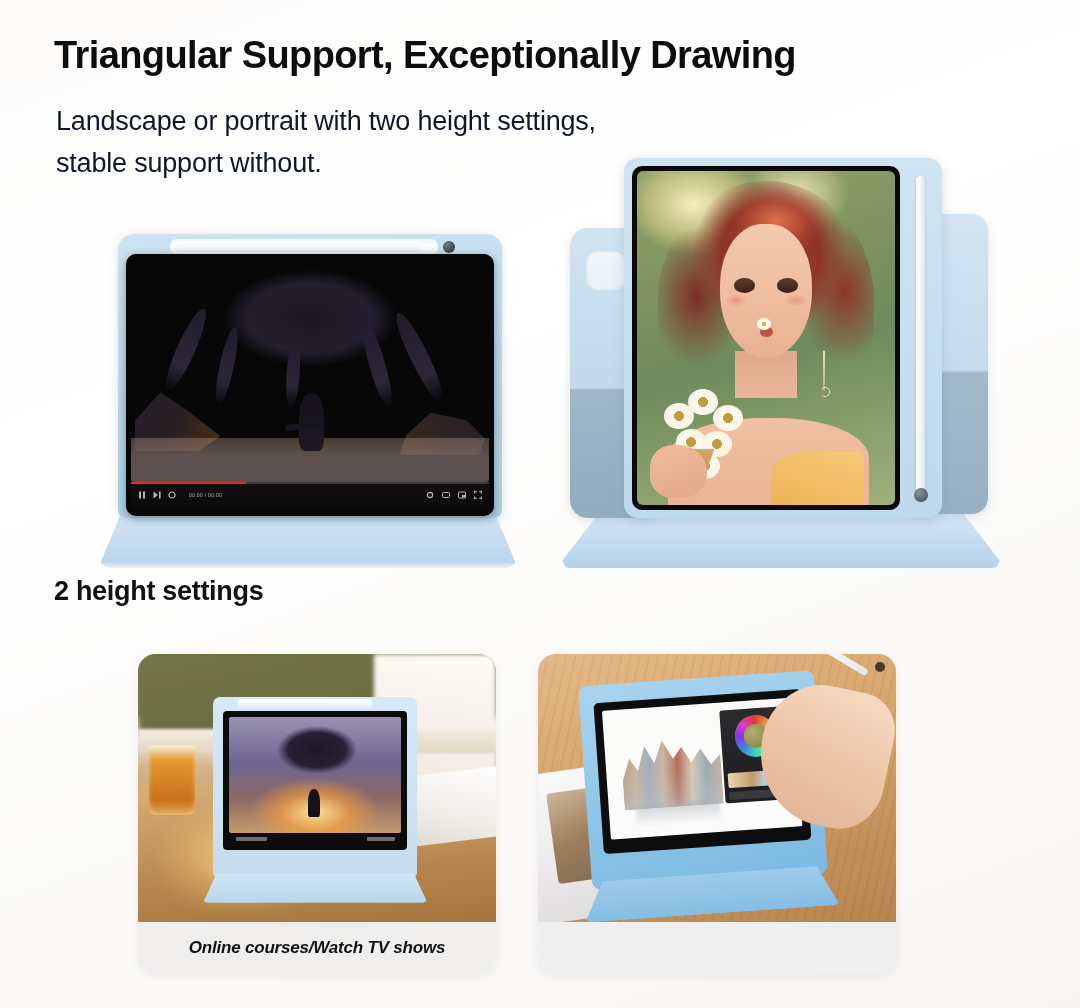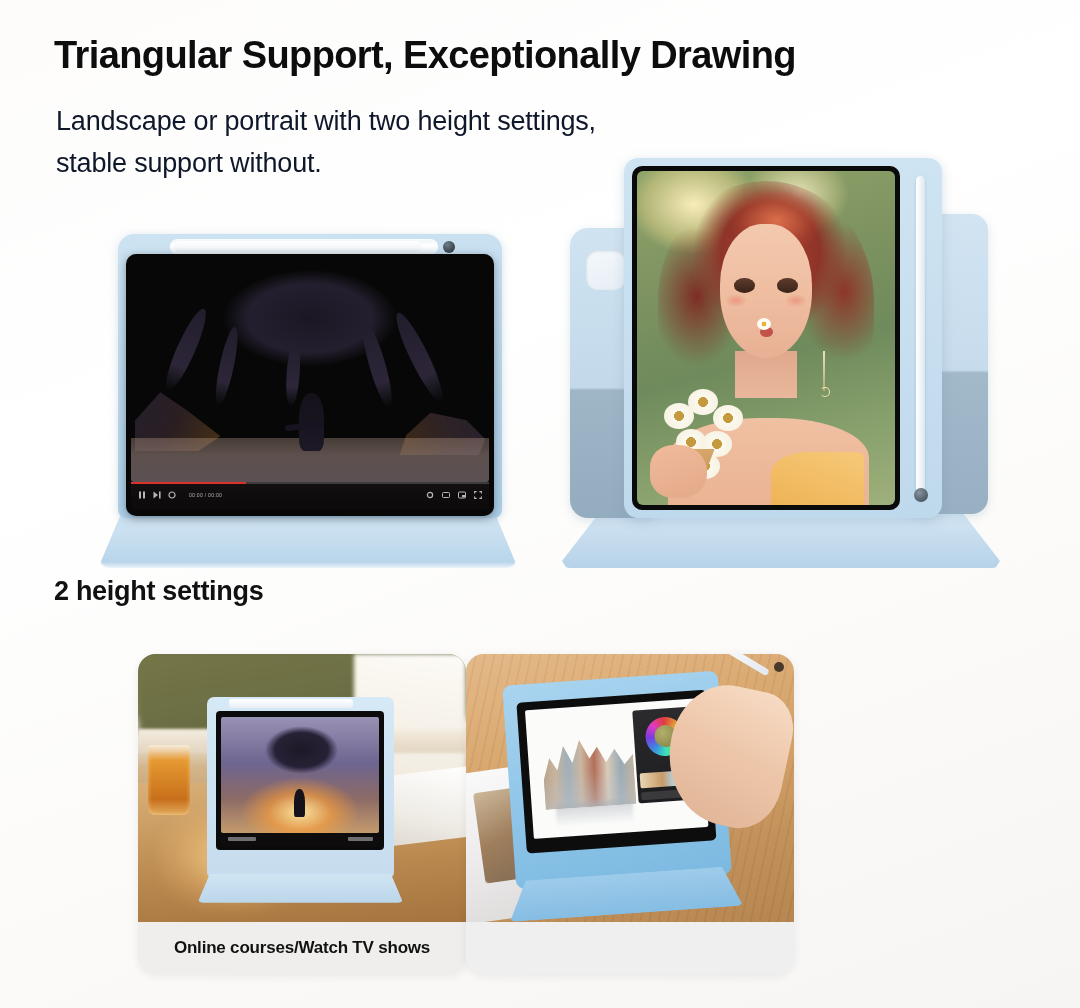--- a/index.html
+++ b/index.html
@@ -508,24 +508,25 @@
     height: 14px;
     border-radius: 50%;
     background: radial-gradient(circle at 38% 32%, #8794a0, #4e5a64 72%);
   }
 
   
   .cards {
     position: absolute;
     left: 138px;
     top: 654px;
-    width: 656px;
+    width: 758px;
     height: 320px;
     display: flex;
     justify-content: space-between;
+    font-style: italic;
   }
   .card {
     width: 358px;
     height: 320px;
     border-radius: 18px;
     overflow: hidden;
     background: #efefef;
     box-shadow: 0 2px 10px rgba(0,0,0,0.07);
     position: relative;
     display: flex;

